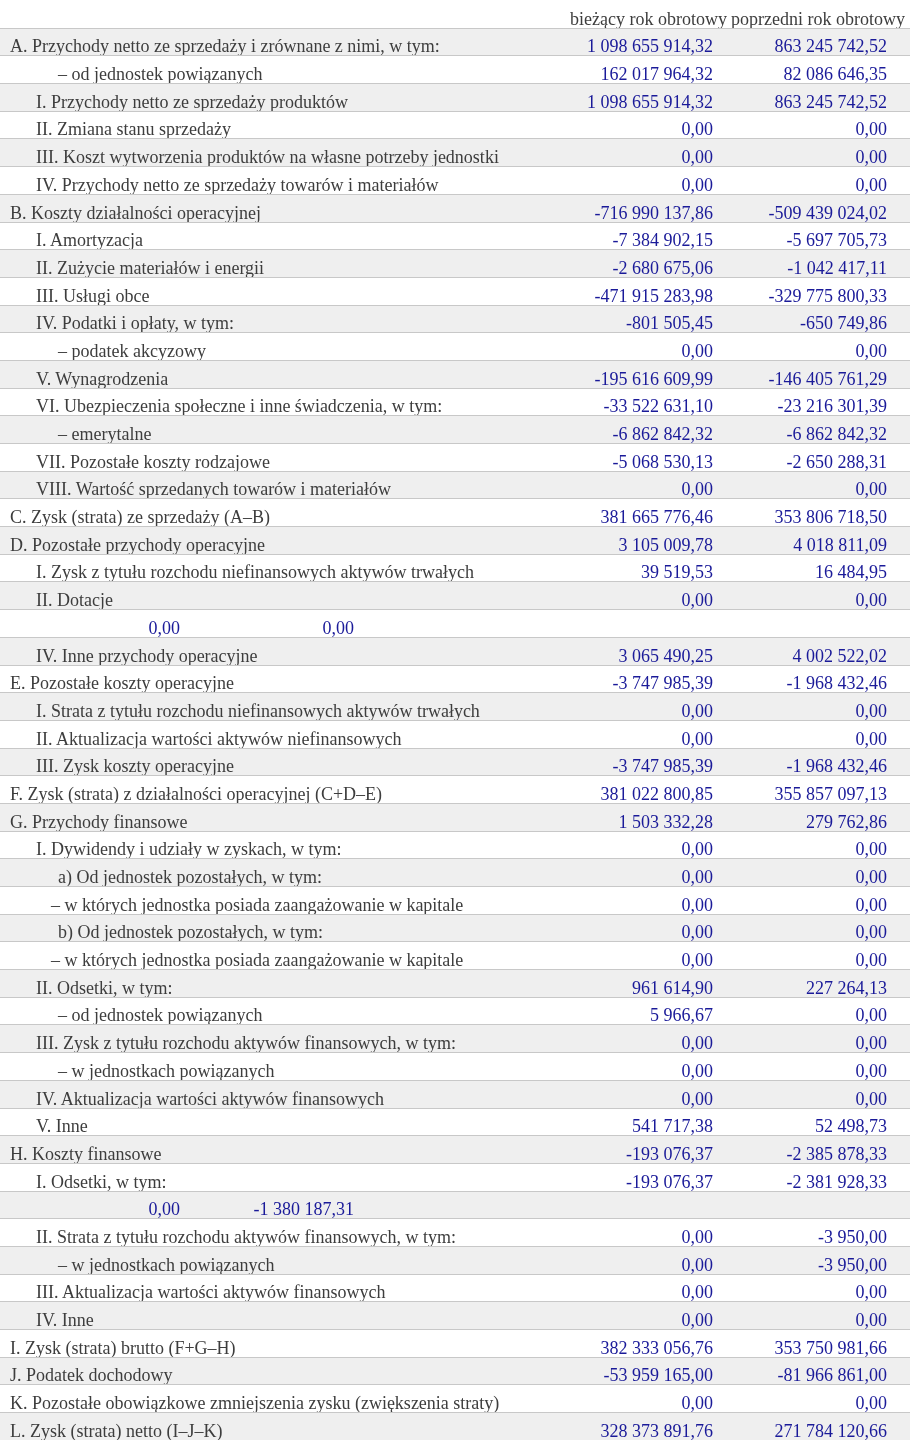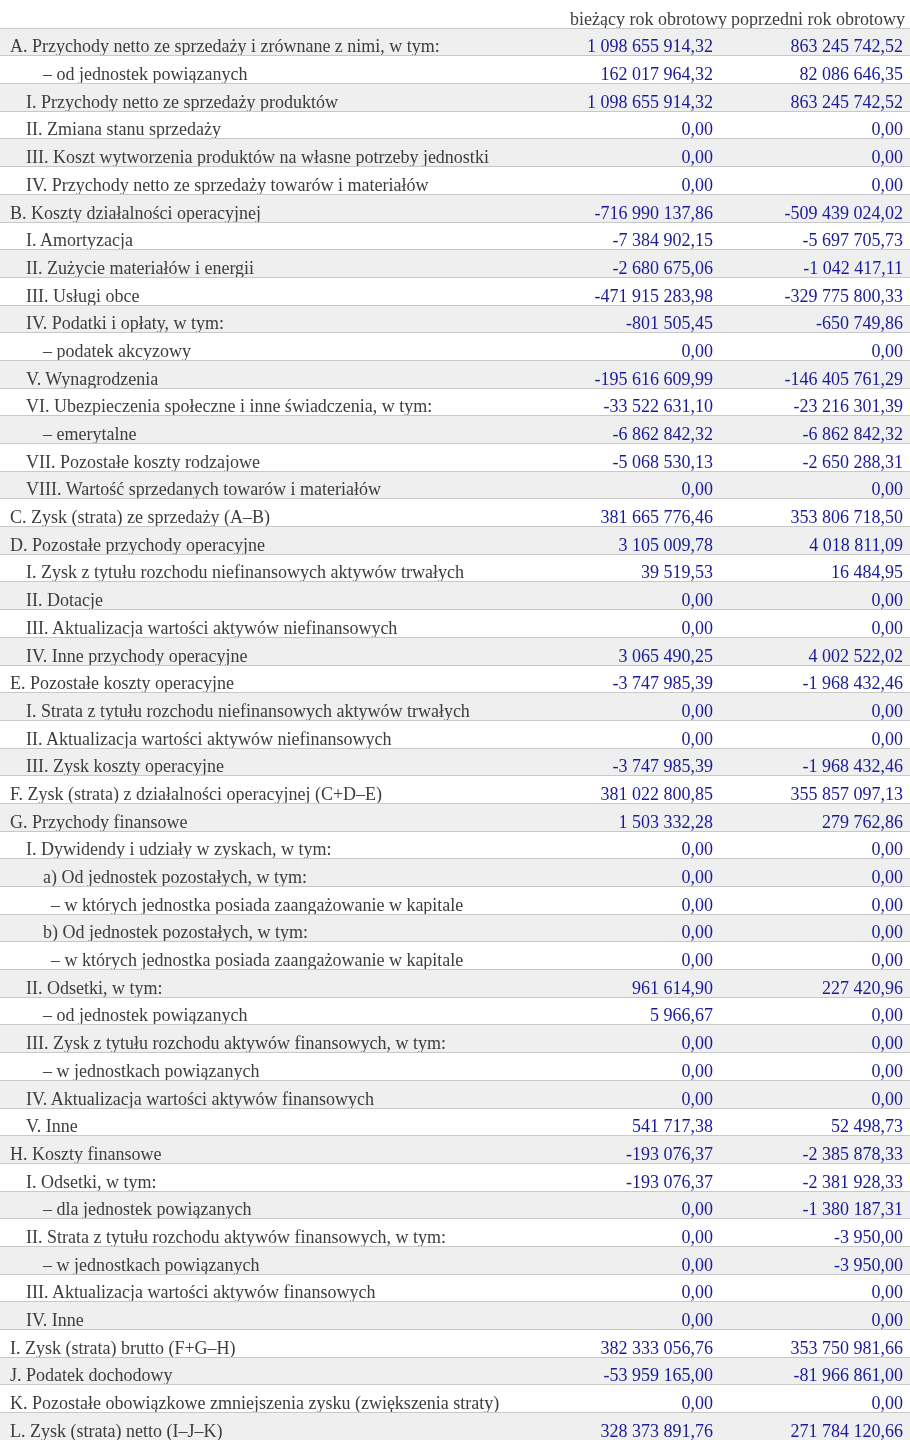--- a/index.html
+++ b/index.html
@@ -26,27 +26,27 @@
   .row.shade  { background: var(--shade-color, #efefef); }
   .cell { white-space: nowrap; overflow: hidden; line-height: 1; }
   .cell.label { flex: 1 1 auto; box-sizing: border-box; }
   .cell.c1, .cell.c2 {
     flex: 0 0 auto;
     box-sizing: border-box;
     text-align: right;
     color: var(--num-color, #1a1a99);
   }
   .cell.c1 { width: 196px; padding-right: 16px; }
-  .cell.c2 { width: 181px; padding-right: 7px; }
+  .cell.c2 { width: 181px; padding-right: 23px; }
   .header .cell.c1, .header .cell.c2 { color: inherit; }
   .header .cell.c1 { padding-right: 2px; }
   .header .cell.c2 { padding-right: 5px; }
   .d0 { padding-left: 10px;  }
-  .d1 { padding-left: 26px; margin-top: 40px; }
-  .d2 { padding-left: 43px; }
+  .d1 { padding-left: 36px; margin-top: 40px; }
+  .d2 { padding-left: 58px; }
   .d3 { padding-left: 51px; }
 </style>
 </head>
 <body>
 
 <div class="report" id="report">
   <div class="row header">
     <div class="cell label d0"></div>
     <div class="cell c1">bieżący rok obrotowy</div>
     <div class="cell c2">poprzedni rok obrotowy</div>
@@ -172,21 +172,20 @@
     <div class="cell c2">16 484,95</div>
   </div>
 
   <div class="row shade">
     <div class="cell label d1">II. Dotacje</div>
     <div class="cell c1">0,00</div>
     <div class="cell c2">0,00</div>
   </div>
 
   <div class="row">
-    <div class="cell label d1">III. Aktualizacja wartości aktywów niefinansowych</div>
     <div class="cell c1">0,00</div>
     <div class="cell c2">0,00</div>
   </div>
 
   <div class="row shade">
     <div class="cell label d1">IV. Inne przychody operacyjne</div>
     <div class="cell c1">3 065 490,25</div>
     <div class="cell c2">4 002 522,02</div>
   </div>
 
@@ -252,21 +251,21 @@
 
   <div class="row">
     <div class="cell label d3">– w których jednostka posiada zaangażowanie w kapitale</div>
     <div class="cell c1">0,00</div>
     <div class="cell c2">0,00</div>
   </div>
 
   <div class="row shade">
     <div class="cell label d1">II. Odsetki, w tym:</div>
     <div class="cell c1">961 614,90</div>
-    <div class="cell c2">227 420,96</div>
+    <div class="cell c2">227 264,13</div>
   </div>
 
   <div class="row">
     <div class="cell label d2">– od jednostek powiązanych</div>
     <div class="cell c1">5 966,67</div>
     <div class="cell c2">0,00</div>
   </div>
 
   <div class="row shade">
     <div class="cell label d1">III. Zysk z tytułu rozchodu aktywów finansowych, w tym:</div>
@@ -298,21 +297,20 @@
     <div class="cell c2">-2 385 878,33</div>
   </div>
 
   <div class="row">
     <div class="cell label d1">I. Odsetki, w tym:</div>
     <div class="cell c1">-193 076,37</div>
     <div class="cell c2">-2 381 928,33</div>
   </div>
 
   <div class="row shade">
-    <div class="cell label d2">– dla jednostek powiązanych</div>
     <div class="cell c1">0,00</div>
     <div class="cell c2">-1 380 187,31</div>
   </div>
 
   <div class="row">
     <div class="cell label d1">II. Strata z tytułu rozchodu aktywów finansowych, w tym:</div>
     <div class="cell c1">0,00</div>
     <div class="cell c2">-3 950,00</div>
   </div>
 

